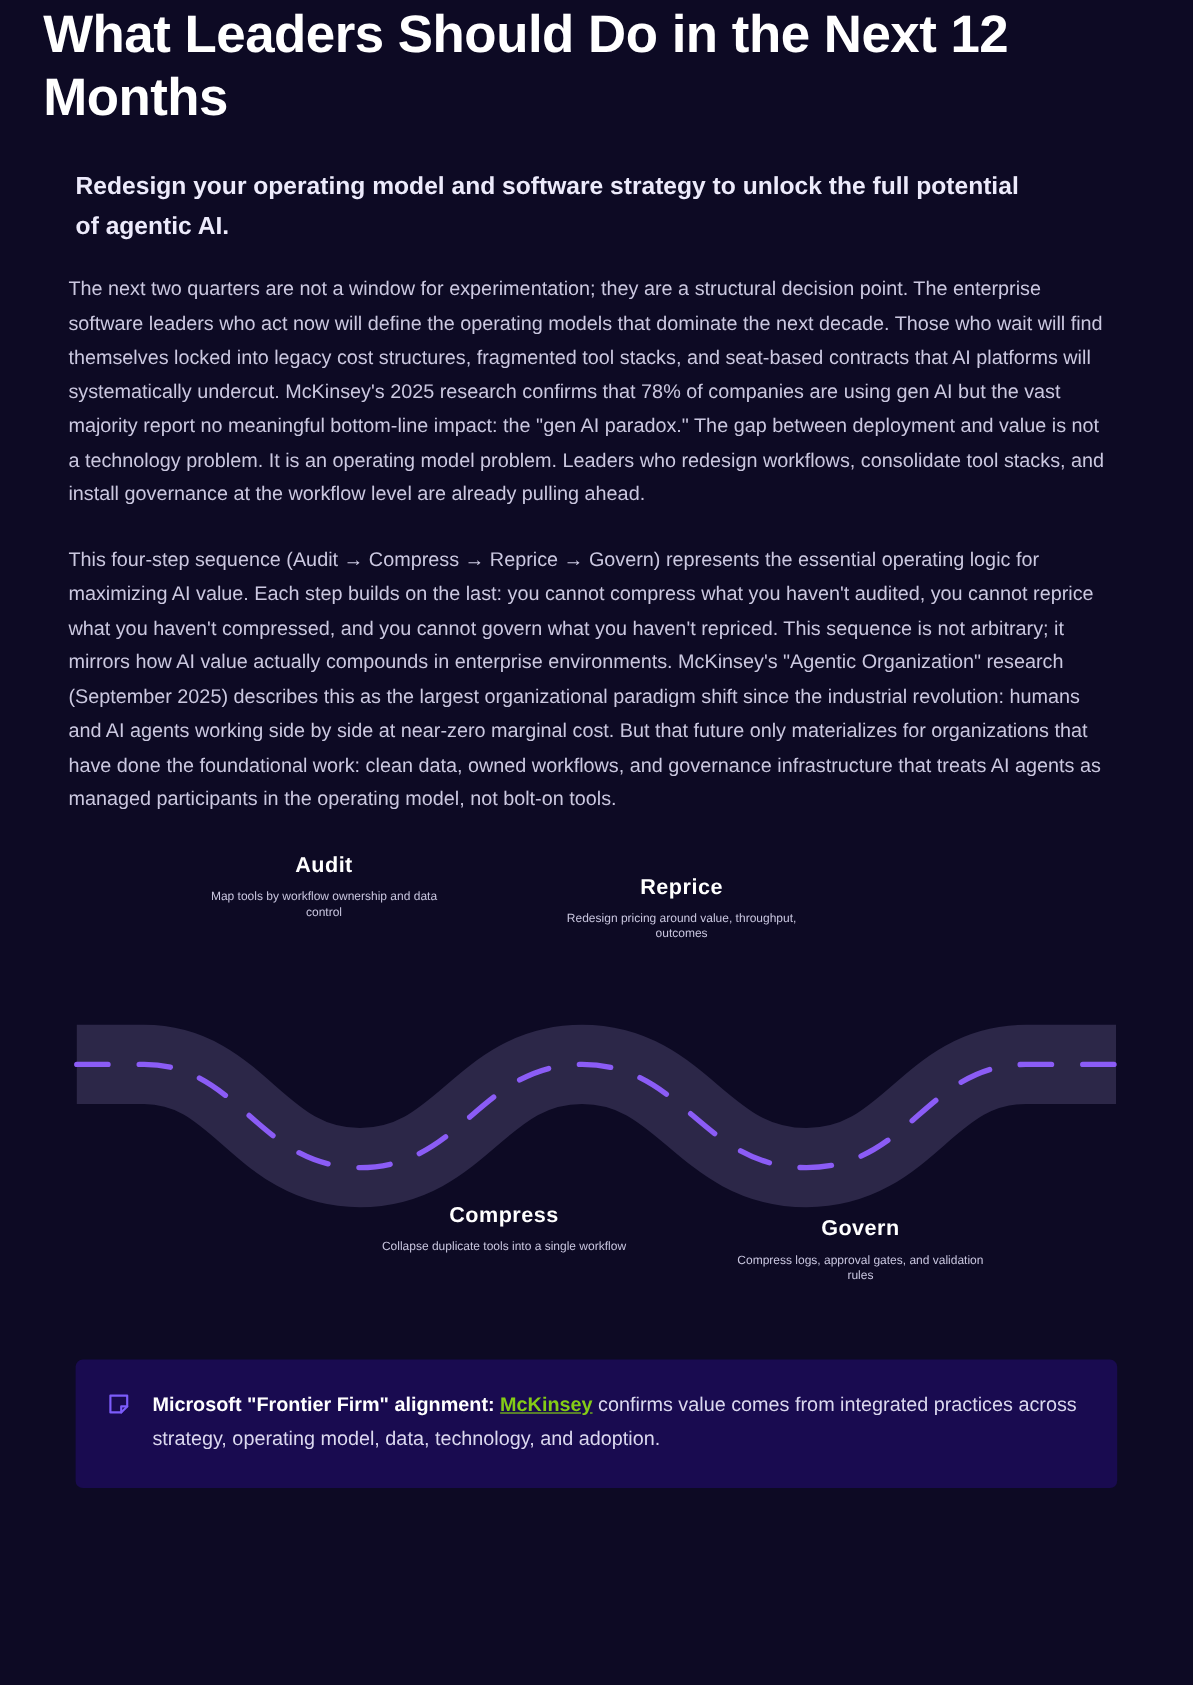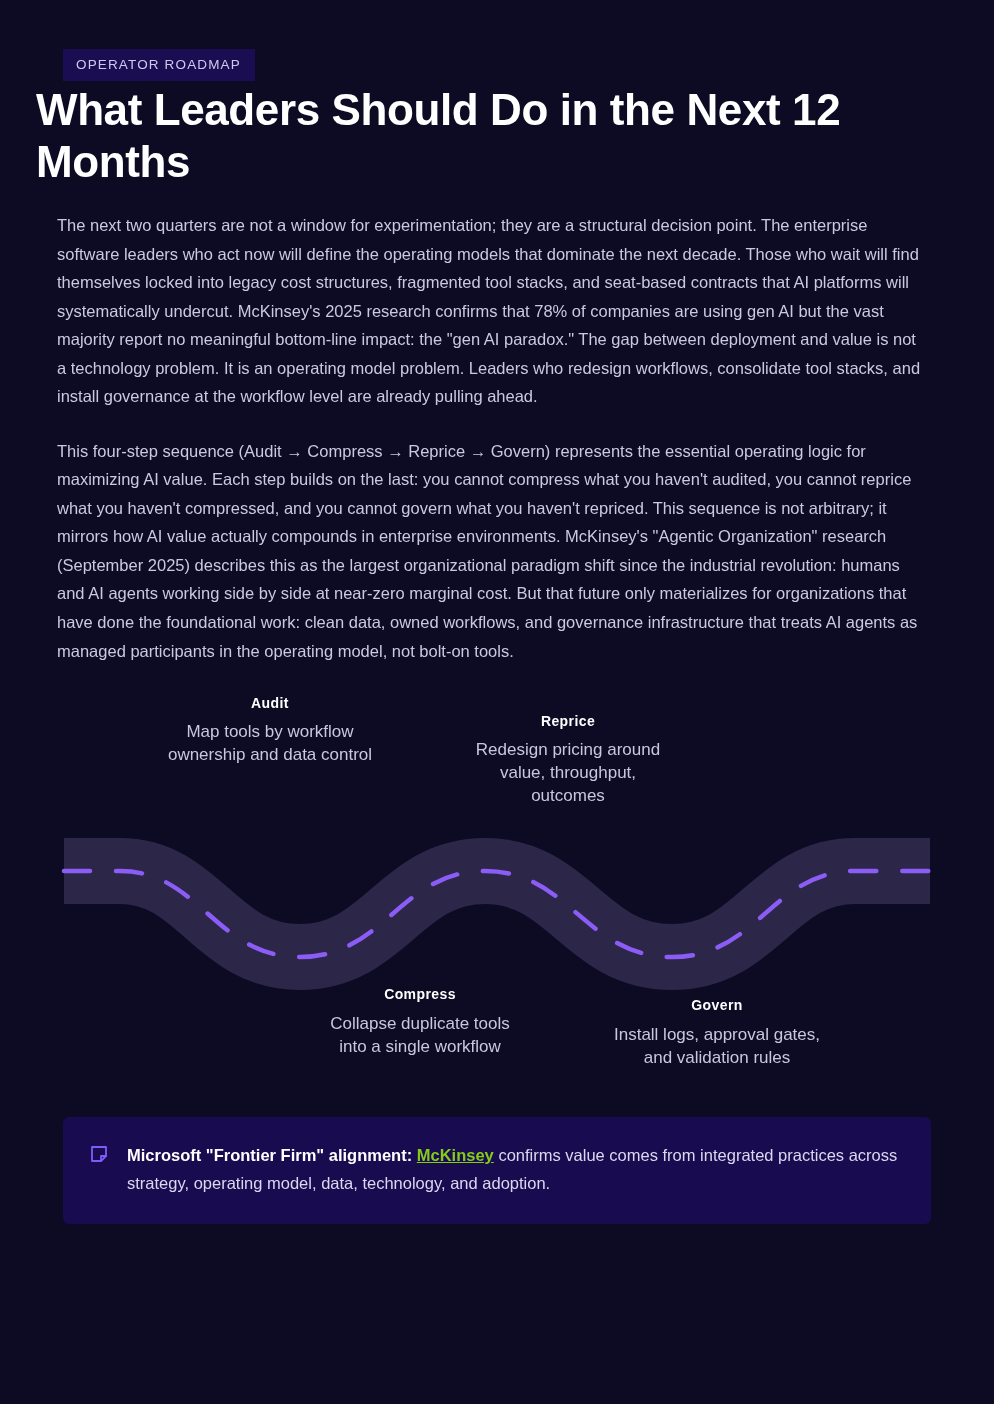--- a/index.html
+++ b/index.html
@@ -76,29 +76,29 @@
     margin-top: 24px;
   }
   .roadmap svg { display: block; }
 
   .step-label {
     position: absolute;
     text-align: center;
     width: 210px;
   }
   .step-title {
-    font-size: 14px;
+    font-size: 18px;
     font-weight: 700;
     color: #ffffff;
     letter-spacing: 0.4px;
     margin: 0;
     line-height: 1.2;
   }
   .step-desc {
-    font-size: 17px;
+    font-size: 10px;
     line-height: 1.37;
     color: #c9c6df;
     margin: 8px 0 0 0;
   }
 
   .lbl-audit    { left: 165px; top: 6px; }
   .lbl-reprice  { left: 463px; top: 2px; margin-top: 22px; }
   .lbl-compress { left: 315px; top: 297px; }
   .lbl-govern   { left: 612px; top: 297px; margin-top: 11px; }
   .lbl-compress .step-desc, .lbl-govern .step-desc { margin-top: 9px; }
@@ -125,26 +125,24 @@
     text-decoration: underline;
     font-weight: 700;
   }
   .spacer-bottom { height: 52px; }
 </style>
 </head>
 <body>
 
 <div class="page">
 
-  <div class="badge-wrap">
-    <span class="badge">OPERATOR ROADMAP</span>
-  </div>
 
   <h1 class="title">What Leaders Should Do in the Next 12 Months</h1>
 
+  <h2 class="subhead">Redesign your operating model and software strategy to unlock the full potential of agentic AI.</h2>
 
   <div class="body-copy">
     <p>The next two quarters are not a window for experimentation; they are a structural decision point. The enterprise software leaders who act now will define the operating models that dominate the next decade. Those who wait will find themselves locked into legacy cost structures, fragmented tool stacks, and seat-based contracts that AI platforms will systematically undercut. McKinsey's 2025 research confirms that 78% of companies are using gen AI but the vast majority report no meaningful bottom-line impact: the "gen AI paradox." The gap between deployment and value is not a technology problem. It is an operating model problem. Leaders who redesign workflows, consolidate tool stacks, and install governance at the workflow level are already pulling ahead.</p>
     <p>This four-step sequence (Audit → Compress → Reprice → Govern) represents the essential operating logic for maximizing AI value. Each step builds on the last: you cannot compress what you haven't audited, you cannot reprice what you haven't compressed, and you cannot govern what you haven't repriced. This sequence is not arbitrary; it mirrors how AI value actually compounds in enterprise environments. McKinsey's "Agentic Organization" research (September 2025) describes this as the largest organizational paradigm shift since the industrial revolution: humans and AI agents working side by side at near-zero marginal cost. But that future only materializes for organizations that have done the foundational work: clean data, owned workflows, and governance infrastructure that treats AI agents as managed participants in the operating model, not bolt-on tools.</p>
   </div>
 
   <div class="roadmap">
 
     <svg width="994" height="400" viewBox="0 0 994 400">
       <defs>
@@ -226,21 +224,21 @@
       <p class="step-desc">Redesign pricing around value, throughput, outcomes</p>
     </div>
 
     <div class="step-label lbl-compress">
       <p class="step-title">Compress</p>
       <p class="step-desc">Collapse duplicate tools into a single workflow</p>
     </div>
 
     <div class="step-label lbl-govern">
       <p class="step-title">Govern</p>
-      <p class="step-desc">Install logs, approval gates, and validation rules</p>
+      <p class="step-desc">Compress logs, approval gates, and validation rules</p>
     </div>
   </div>
 
   <div class="callout">
     <span class="callout-icon">
       <svg width="20" height="20" viewBox="0 0 20 20" fill="none" stroke="#7c5cfa" stroke-width="1.8" stroke-linecap="round" stroke-linejoin="round">
         <path d="M 3,3 h 14 v 9 l -5,5 h -9 z"></path>
         <path d="M 17,12 h -5 v 5"></path>
       </svg>
     </span>

